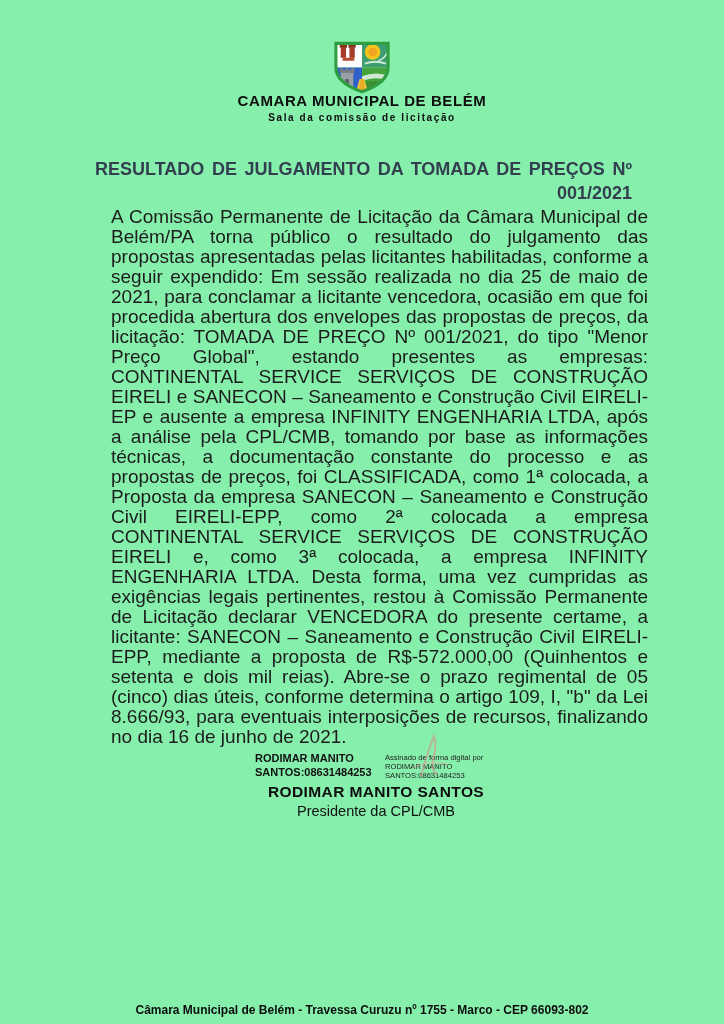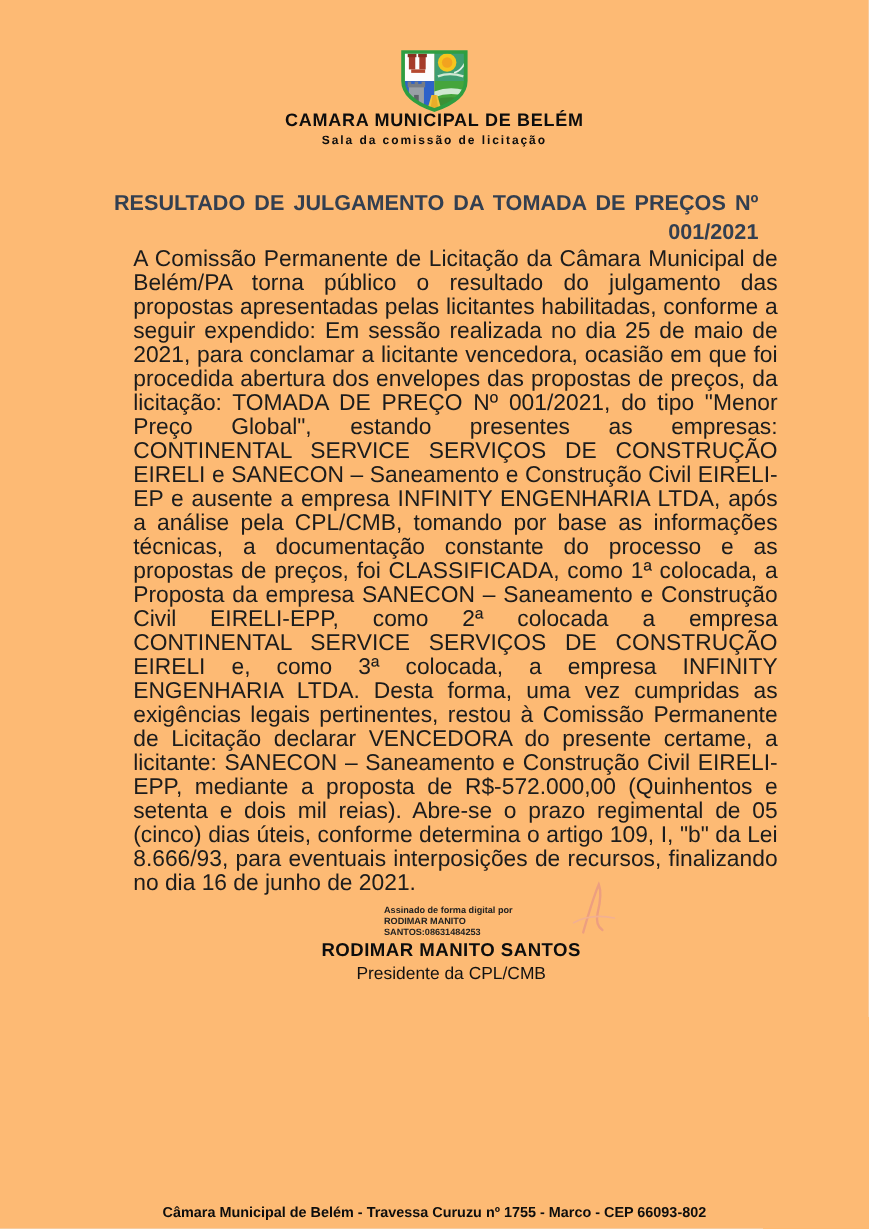--- a/index.html
+++ b/index.html
@@ -2,21 +2,21 @@
 <html lang="pt"><head>
 <meta charset="utf-8">
 <style>
   * { margin: 0; padding: 0; box-sizing: border-box; }
   html, body { background: #e9e9e9; }
   .page {
     position: relative;
     width: 724px;
     height: 1024px;
     margin: 0 auto;
-    background: #fdba74;
+    background: #86efac;
     font-family: "Liberation Sans", "DejaVu Sans", sans-serif;
     color: #1f1f1f;
     overflow: hidden;
   }
   
   .crest {
     position: absolute;
     top: 40px;
     left: 50%;
     transform: translateX(-50%);
@@ -88,21 +88,21 @@
   .stamp-name {
     width: 124px;
     font-size: 11px;
     font-weight: bold;
     line-height: 13.5px;
     color: #111;
   }
   .stamp-note {
     width: 112px;
     font-size: 7.6px;
-    font-weight: bold;
+    font-weight: normal;
     line-height: 9.2px;
     color: #222;
     padding-top: 1px;
   }
   .signer-name {
     margin-top: 2px;
     font-size: 15.5px;
     font-weight: bold;
     letter-spacing: 0.4px;
     color: #0d0d0d;
@@ -184,20 +184,21 @@
 
   <p class="doc-body">A Comissão Permanente de Licitação da Câmara Municipal de Belém/PA torna público o resultado do julgamento das propostas apresentadas pelas licitantes habilitadas, conforme a seguir expendido: Em sessão realizada no dia 25 de maio de 2021, para conclamar a licitante vencedora, ocasião em que foi procedida abertura dos envelopes das propostas de preços, da licitação: TOMADA DE PREÇO Nº 001/2021, do tipo "Menor Preço Global", estando presentes as empresas: CONTINENTAL SERVICE SERVIÇOS DE CONSTRUÇÃO EIRELI e SANECON – Saneamento e Construção Civil EIRELI-EP e ausente a empresa INFINITY ENGENHARIA LTDA, após a análise pela CPL/CMB, tomando por base as informações técnicas, a documentação constante do processo e as propostas de preços, foi CLASSIFICADA, como 1ª colocada, a Proposta da empresa SANECON – Saneamento e Construção Civil EIRELI-EPP, como 2ª colocada a empresa CONTINENTAL SERVICE SERVIÇOS DE CONSTRUÇÃO EIRELI e, como 3ª colocada, a empresa INFINITY ENGENHARIA LTDA. Desta forma, uma vez cumpridas as exigências legais pertinentes, restou à Comissão Permanente de Licitação declarar VENCEDORA do presente certame, a licitante: SANECON – Saneamento e Construção Civil EIRELI-EPP, mediante a proposta de R$-572.000,00 (Quinhentos e setenta e dois mil reias). Abre-se o prazo regimental de 05 (cinco) dias úteis, conforme determina o artigo 109, I, "b" da Lei 8.666/93, para eventuais interposições de recursos, finalizando no dia 16 de junho de 2021.</p>
 
   <div class="signature-block">
     <div class="stamp-row">
       <svg class="stamp-squiggle" width="60" height="50" viewBox="0 0 60 50" aria-hidden="true">
         <path d="M18 46 Q26 18 31 6 Q34 14 30 30 Q28 40 34 44" stroke="#e08a8a" stroke-width="2" fill="none" stroke-linecap="round"></path>
         <path d="M10 38 Q24 30 44 34" stroke="#eaa9a9" stroke-width="1.4" fill="none" stroke-linecap="round"></path>
       </svg>
       <div class="stamp-cols">
+        <div class="stamp-name">RODIMAR MANITO SANTOS:08631484253</div>
         <div class="stamp-note">Assinado de forma digital por RODIMAR MANITO SANTOS:08631484253</div>
       </div>
     </div>
     <div class="signer-name">RODIMAR MANITO SANTOS</div>
     <div class="signer-role">Presidente da CPL/CMB</div>
   </div>
 
   <div class="doc-footer">Câmara Municipal de Belém - Travessa Curuzu nº 1755 - Marco - CEP 66093-802</div>
 
 </div>

